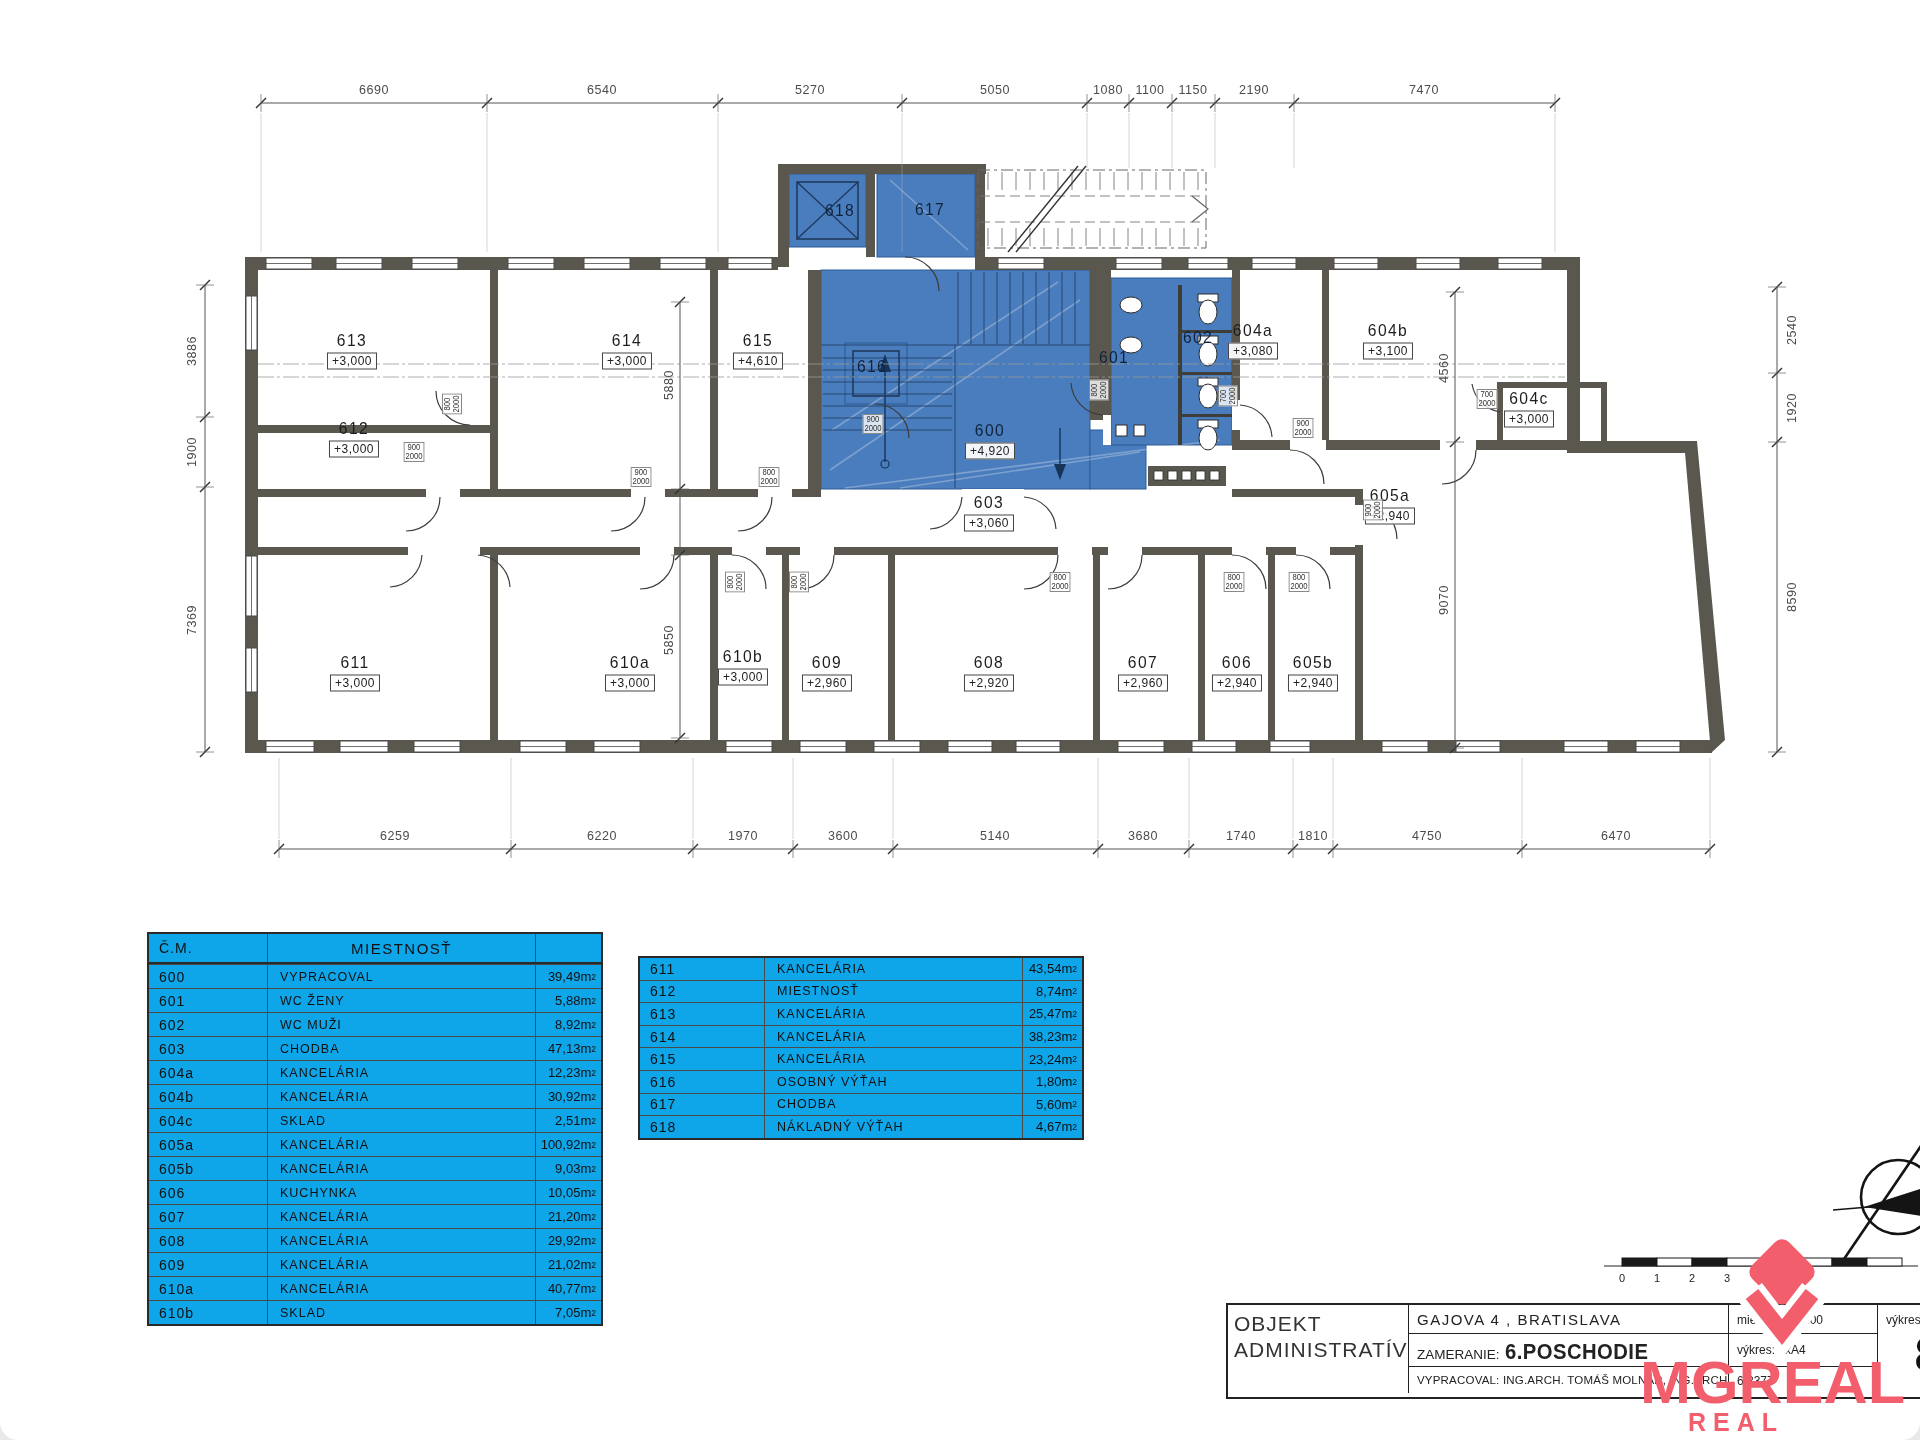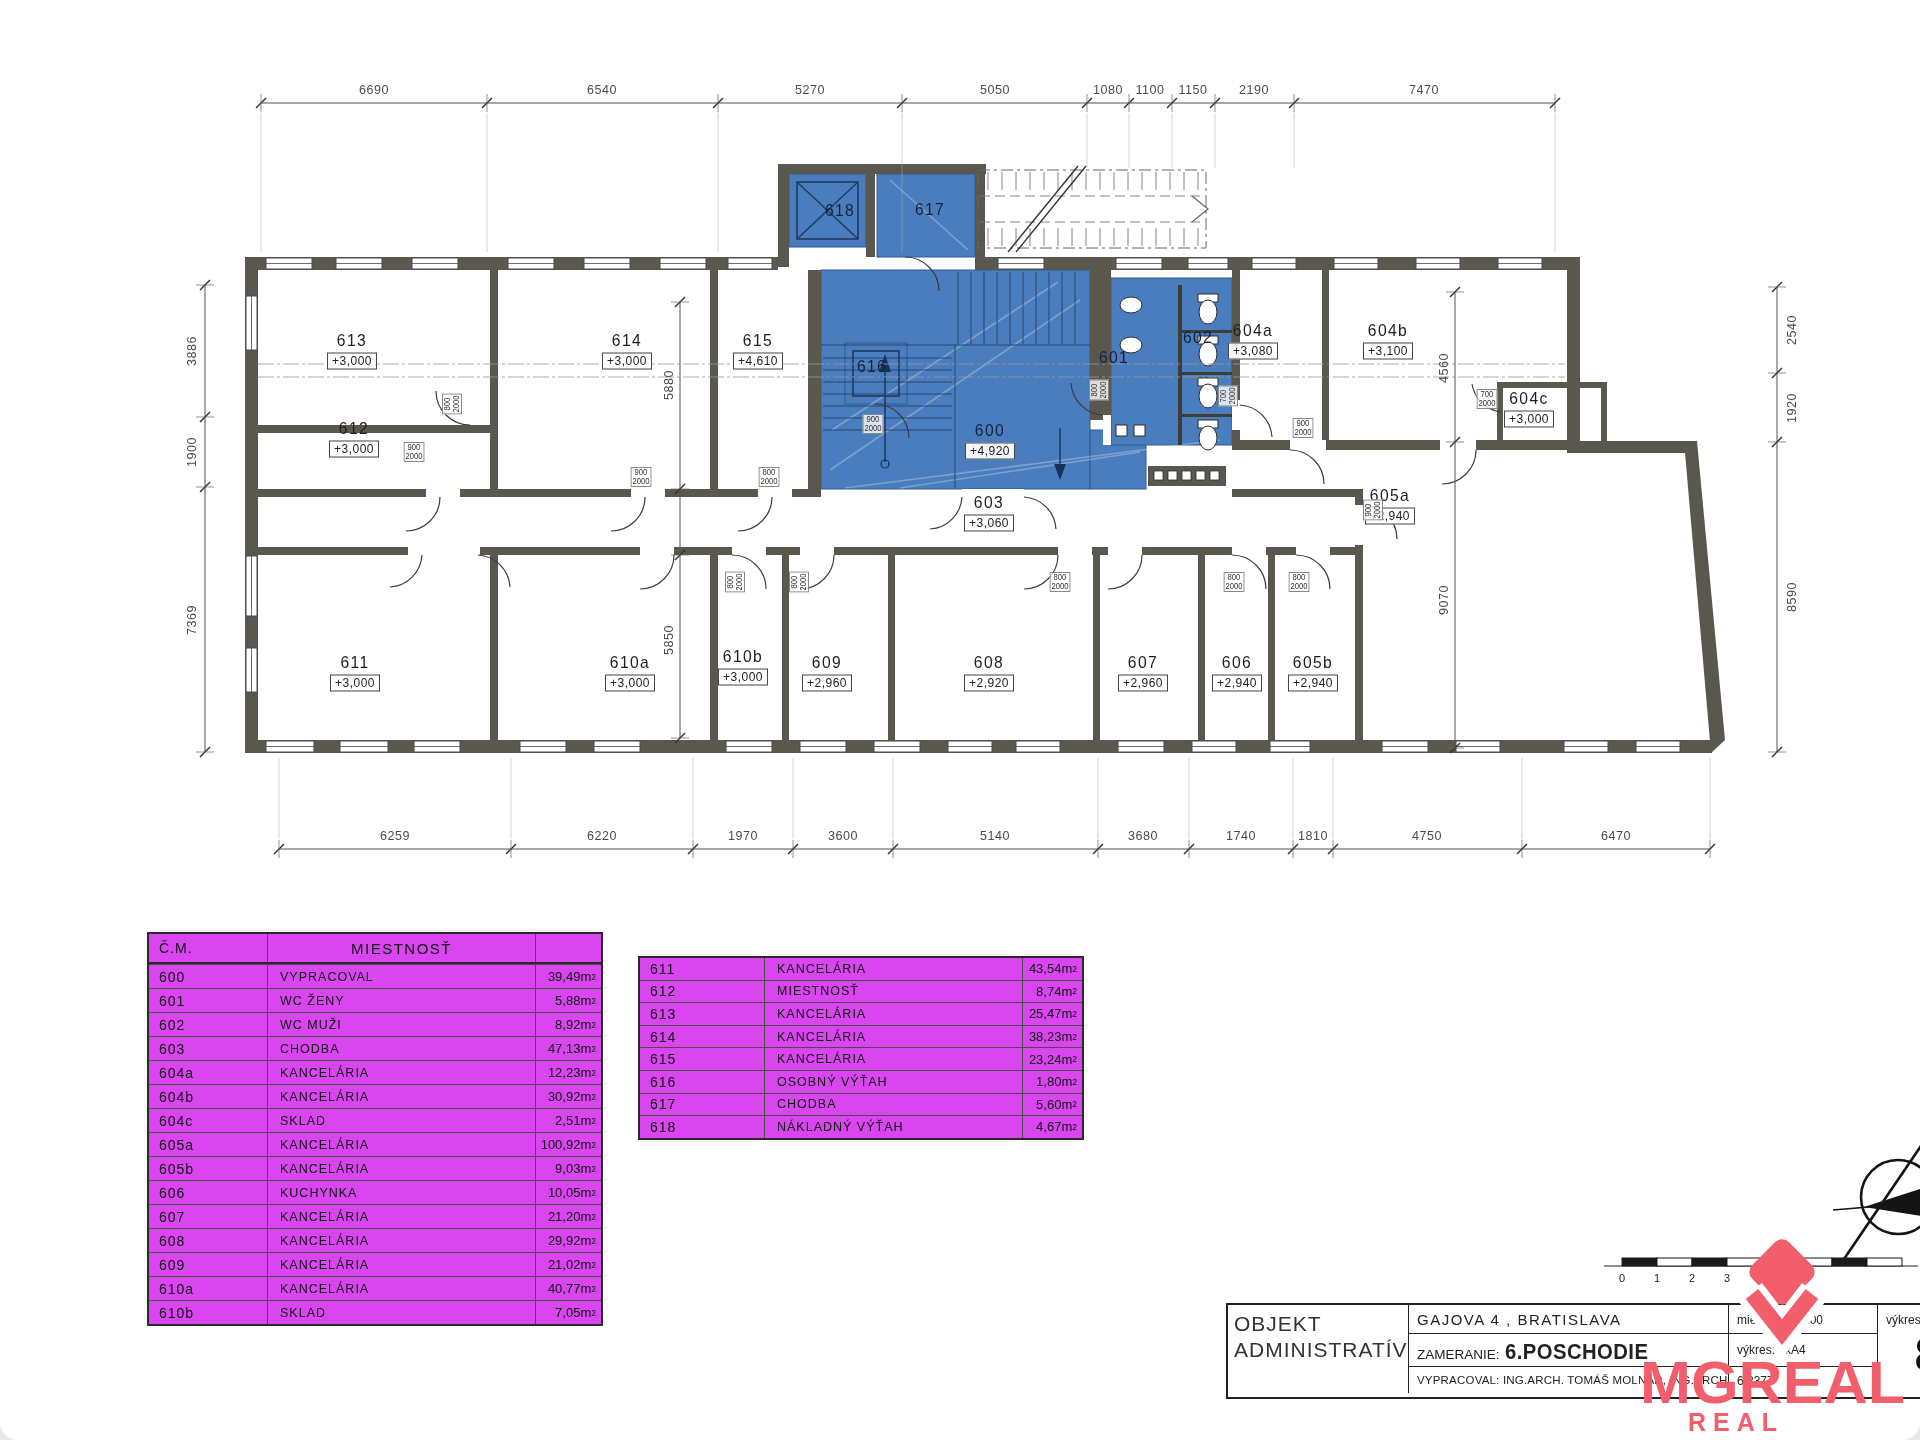--- a/index.html
+++ b/index.html
@@ -13,21 +13,21 @@
   .rlvl{display:inline-block;margin-top:2px;font-size:12px;letter-spacing:.5px;color:#222;
         border:1px solid #444;background:rgba(255,255,255,.93);padding:0 4px;line-height:15px;}
   .dim{position:absolute;font-size:13.5px;color:#4c4c4c;letter-spacing:.5px;white-space:nowrap;
        transform:translate(-50%,-50%) scaleX(.93);}
   .dim.rot{transform:translate(-50%,-50%) rotate(-90deg) scaleX(.93);}
   .door{position:absolute;font-size:8.5px;line-height:9px;color:#333;text-align:center;
         background:rgba(255,255,255,.8);border:.5px solid #888;padding:0 1px;
         transform:translate(-50%,-50%) scaleX(.9);}
   .door.rot{transform:translate(-50%,-50%) rotate(-90deg) scaleX(.9);}
   
-  .tbl{position:absolute;background:#d946ef;border:2px solid #2a2a2a;color:#111;}
+  .tbl{position:absolute;background:#0ea5e9;border:2px solid #2a2a2a;color:#111;}
   .trow{display:grid;border-top:1px solid #4a4a4a;align-items:center;}
   .trow:first-child{border-top:none;}
   .tbl .c0{padding-left:10px;font-size:14px;letter-spacing:1px;}
   .tbl .c1{font-size:12.5px;letter-spacing:1px;border-left:1px solid #4a4a4a;padding-left:12px;align-self:stretch;display:flex;align-items:center;}
   .tbl .c2{font-size:13px;text-align:right;padding-right:5px;border-left:1px solid #4a4a4a;align-self:stretch;display:flex;align-items:center;justify-content:flex-end;white-space:nowrap;}
   .tbl sup{font-size:8.5px;}
   #table-left .trow{grid-template-columns:118px 268px 66px;height:23px;}
   #table-left .thead{height:28px;border-bottom:2px solid #2a2a2a;}
   #table-left .thead .c1{font-size:15px;justify-content:center;padding-left:0;letter-spacing:1.5px;border-left:1px solid #4a4a4a;}
   #table-right .trow{grid-template-columns:124px 258px 60px;height:21.6px;}

